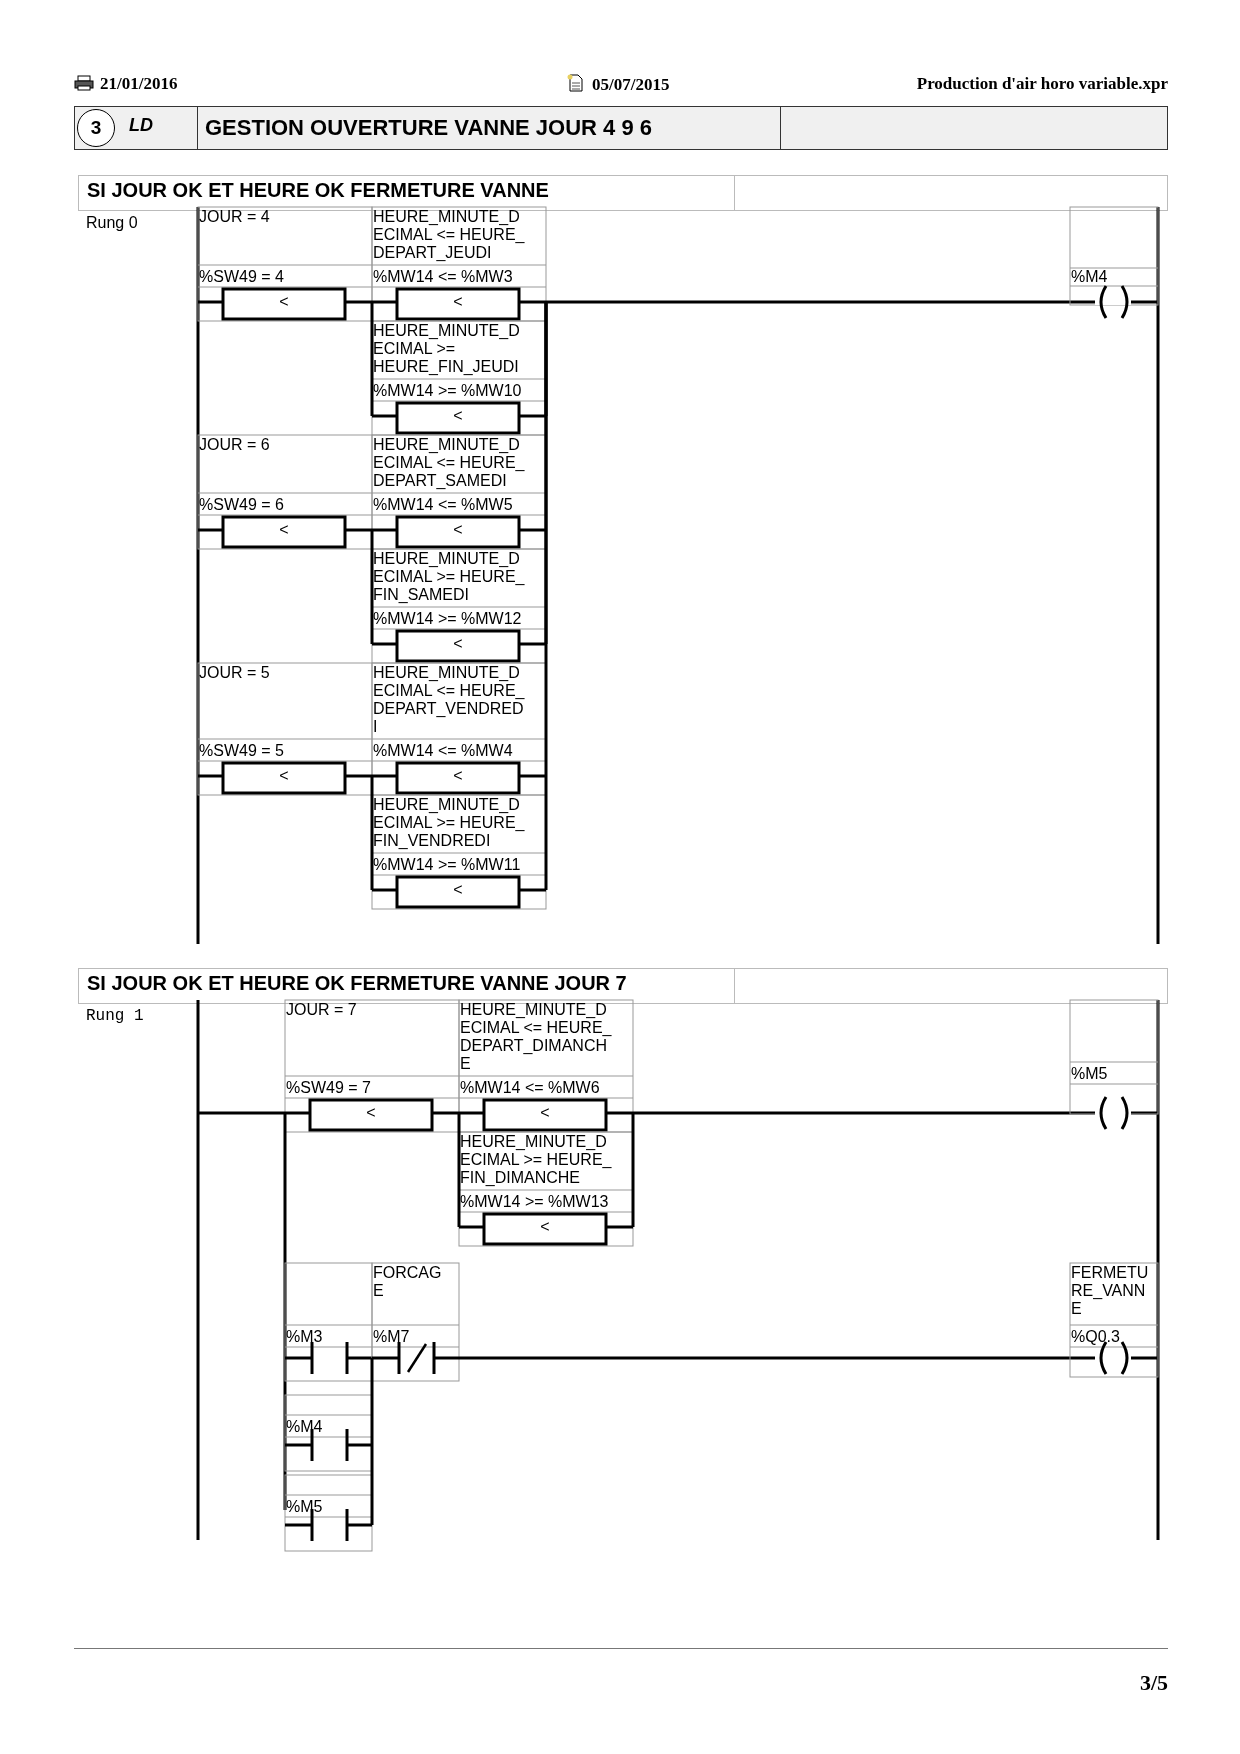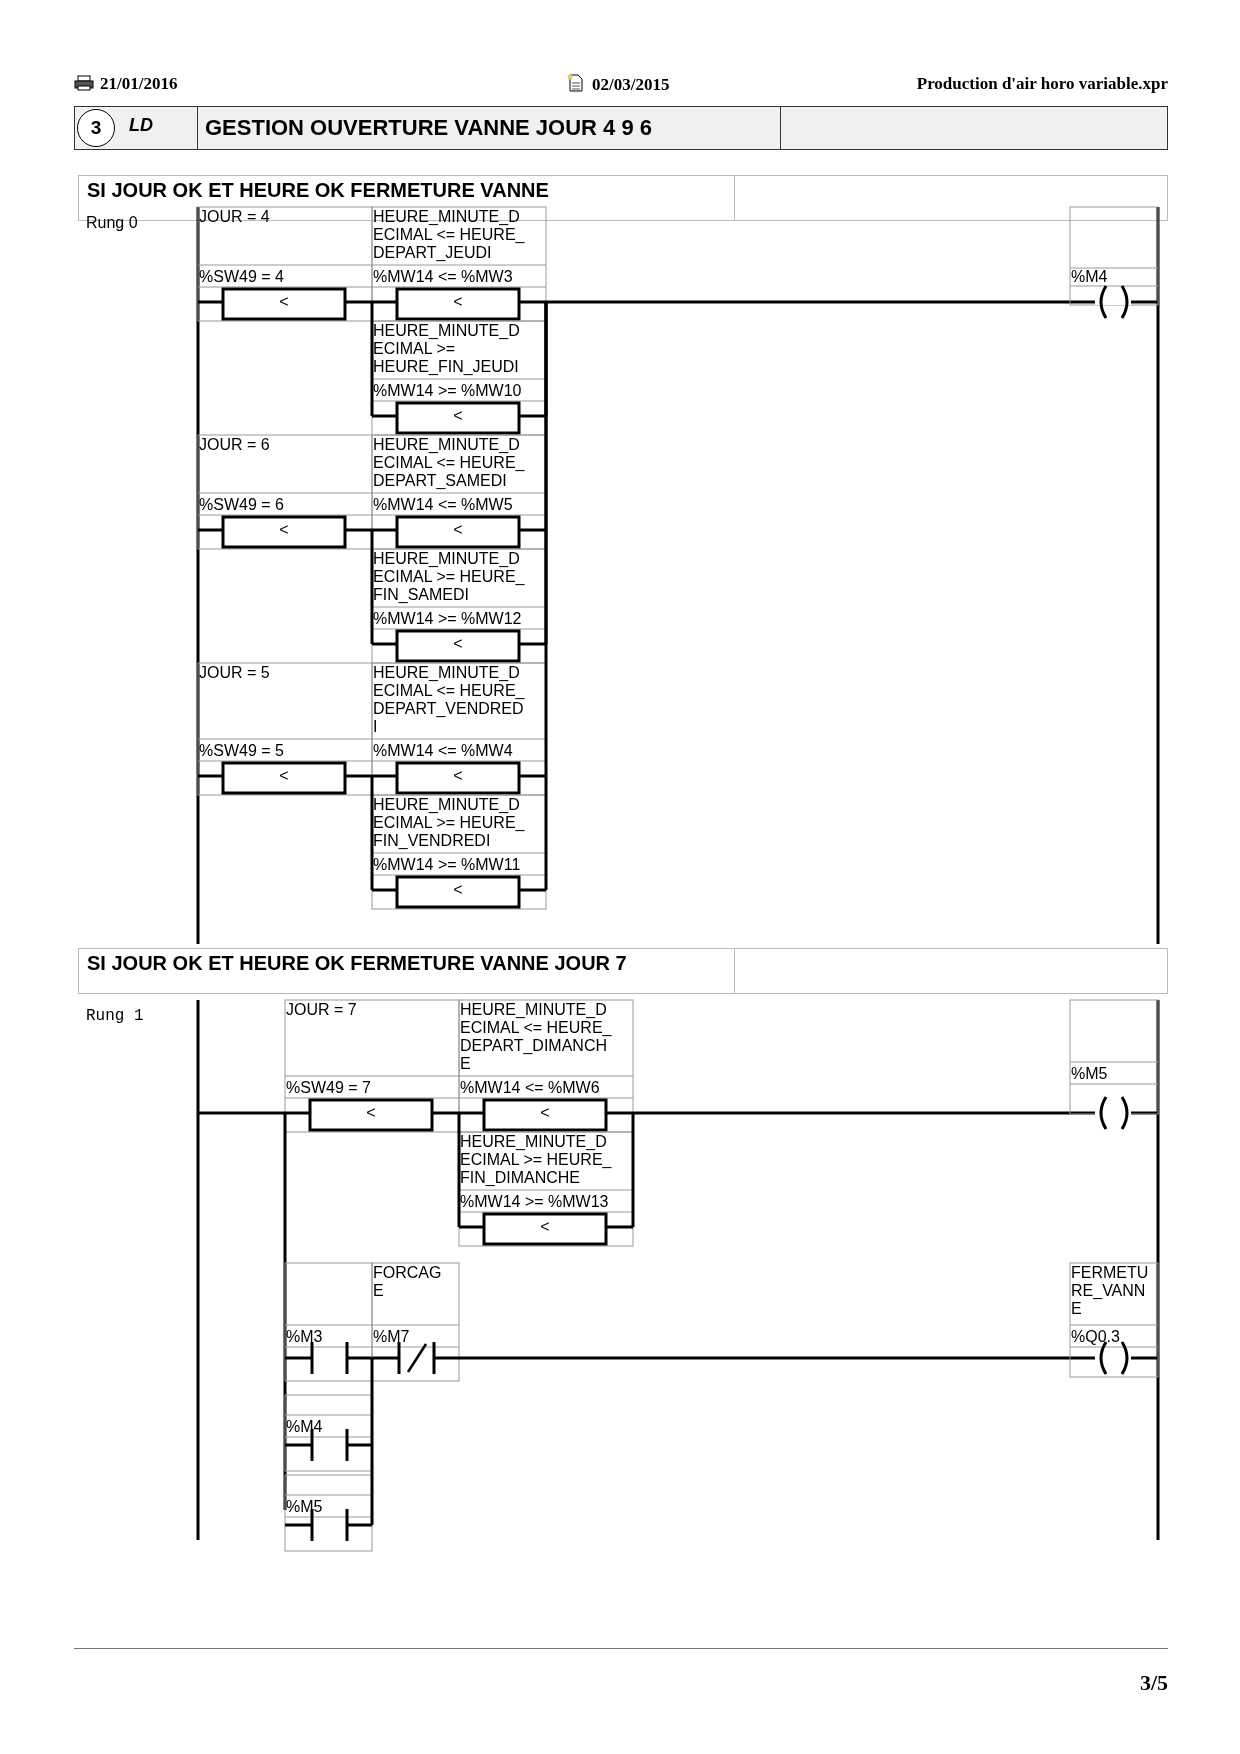--- a/index.html
+++ b/index.html
@@ -8,21 +8,21 @@
   .hdr-left { left: 74px; }
   .hdr-mid { left: 566px; }
   .hdr-right { right: 72px; }
   .hdr .ico { display: inline-block; width: 20px; height: 16px; margin-right: 6px; vertical-align: -2px; }
   .titlebar { position: absolute; left: 74px; top: 106px; width: 1094px; height: 44px; border: 1.5px solid #333; background: #f0f0f0; box-sizing: border-box; }
   .titlebar .num-circle { position: absolute; left: 2px; top: 2px; width: 38px; height: 38px; border: 1.5px solid #000; border-radius: 50%; background: #fff; box-sizing: border-box; text-align: center; line-height: 36px; font-weight: bold; font-size: 19px; }
   .titlebar .lang { position: absolute; left: 54px; top: 8px; font-weight: bold; font-size: 18px; font-style: italic; }
   .titlebar .sep1 { position: absolute; left: 122px; top: 0; bottom: 0; border-left: 1.5px solid #333; }
   .titlebar .title { position: absolute; left: 130px; top: 8px; font-weight: bold; font-size: 22px; }
   .titlebar .sep2 { position: absolute; left: 705px; top: 0; bottom: 0; border-left: 1.5px solid #333; }
-  .section-head { position: absolute; left: 78px; width: 1090px; height: 46px; border: 1px solid #bbb; box-sizing: border-box; }
+  .section-head { position: absolute; left: 78px; width: 1090px; height: 36px; border: 1px solid #bbb; box-sizing: border-box; }
   .section-head .txt { position: absolute; left: 8px; top: 3px; font-weight: bold; font-size: 20px; }
   .section-head .sep { position: absolute; left: 655px; top: 0; bottom: 0; border-left: 1px solid #bbb; }
   .rung-label { position: absolute; left: 86px; font-size: 16px; }
   .footer-line { position: absolute; left: 74px; width: 1094px; top: 1648px; border-top: 1.5px solid #777; }
   .page-num { position: absolute; right: 72px; top: 1670px; font-family: "Liberation Serif", serif; font-weight: bold; font-size: 22px; }
   svg#ladder { position: absolute; left: 0; top: 0; }
   svg text { font-family: "Liberation Sans", sans-serif; font-size: 16px; fill: #000; }
 </style>
 </head>
 <body>
@@ -38,39 +38,39 @@
 </div>
 <div class="hdr hdr-mid">
   <span class="ico">
     <svg width="18" height="18" viewBox="0 0 18 18">
         <path d="M4 1 H12 L16 5 V17 H4 Z" fill="#fff" stroke="#000"></path>
         <line x1="6" y1="9" x2="14" y2="9" stroke="#555"></line>
         <line x1="6" y1="12" x2="14" y2="12" stroke="#555"></line>
         <line x1="6" y1="15" x2="14" y2="15" stroke="#555"></line>
         <circle cx="4" cy="3" r="2.5" fill="#e8d060"></circle>
       </svg>
-  </span><span>02/03/2015</span>
+  </span><span>05/07/2015</span>
 </div>
 <div class="hdr hdr-right">Production d'air horo variable.xpr</div>
 
 <div class="titlebar">
   <div class="num-circle">3</div>
   <div class="lang">LD</div>
   <div class="sep1"></div>
   <div class="title">GESTION OUVERTURE VANNE JOUR 4 9 6</div>
   <div class="sep2"></div>
 </div>
 
 <div class="section-head" style="top:175px;">
   <div class="txt">SI JOUR OK ET HEURE OK FERMETURE VANNE</div>
   <div class="sep"></div>
 </div>
 <div class="rung-label" style="top:214px;">Rung 0</div>
 
-<div class="section-head" style="top:948px;">
+<div class="section-head" style="top:968px;">
   <div class="txt">SI JOUR OK ET HEURE OK FERMETURE VANNE JOUR 7</div>
   <div class="sep"></div>
 </div>
 <div class="rung-label" style="top:1007px;font-family:Liberation Mono, monospace;">Rung 1</div>
 
 <svg id="ladder" width="1240" height="1754">
     <line x1="198" y1="207" x2="198" y2="944" stroke="#000" stroke-width="3"></line>
     <line x1="1158" y1="207" x2="1158" y2="944" stroke="#000" stroke-width="3"></line>
     <g>
       <rect x="198" y="207" width="174" height="114" fill="none" stroke="#999" stroke-width="1"></rect>

